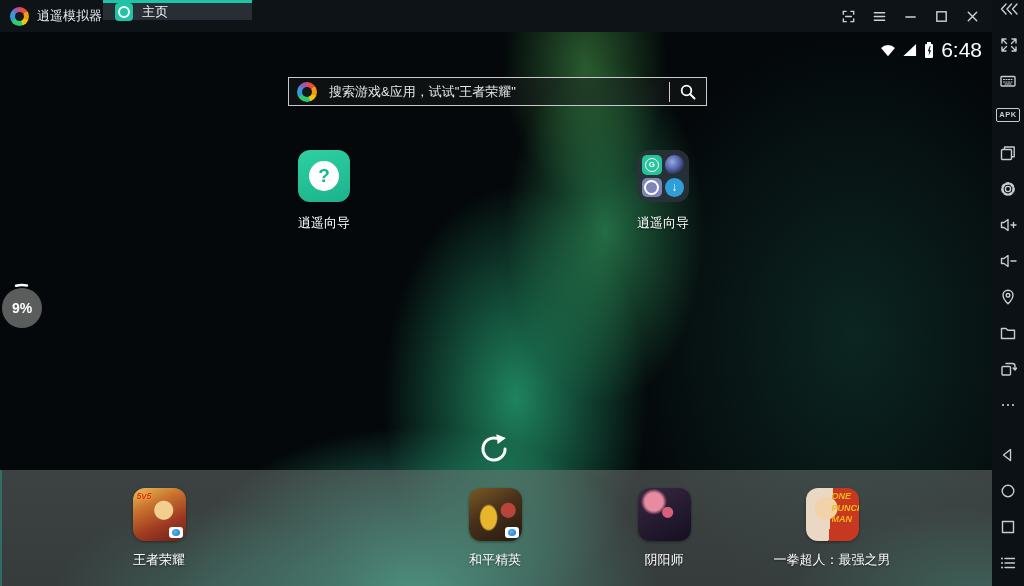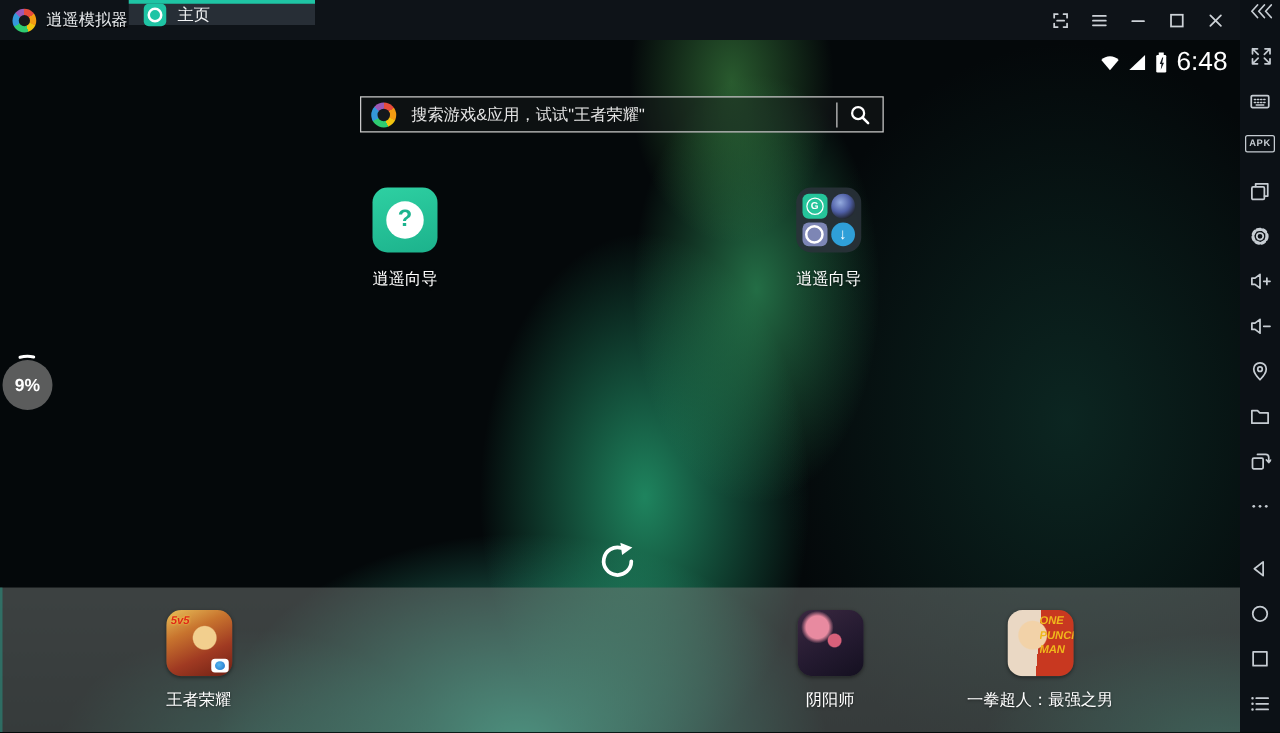--- a/index.html
+++ b/index.html
@@ -326,20 +326,28 @@
     <div class="dock">
       <div class="dock-item" style="left:97px">
         <div class="dicon kog">
           <span class="kog-art">5v5</span>
           <span class="tpl">
               <i></i>
             </span>
         </div>
         <div class="dlabel">王者荣耀</div>
       </div>
+      <div class="dock-item" style="left:433px">
+        <div class="dicon pe">
+          <span class="tpl">
+              <i></i>
+            </span>
+        </div>
+        <div class="dlabel">和平精英</div>
+      </div>
       <div class="dock-item" style="left:602px">
         <div class="dicon yys"></div>
         <div class="dlabel">阴阳师</div>
       </div>
       <div class="dock-item" style="left:770px">
         <div class="dicon opm">
           <span class="opm-text">ONE PUNCH MAN</span>
         </div>
         <div class="dlabel">一拳超人：最强之男</div>
       </div>

